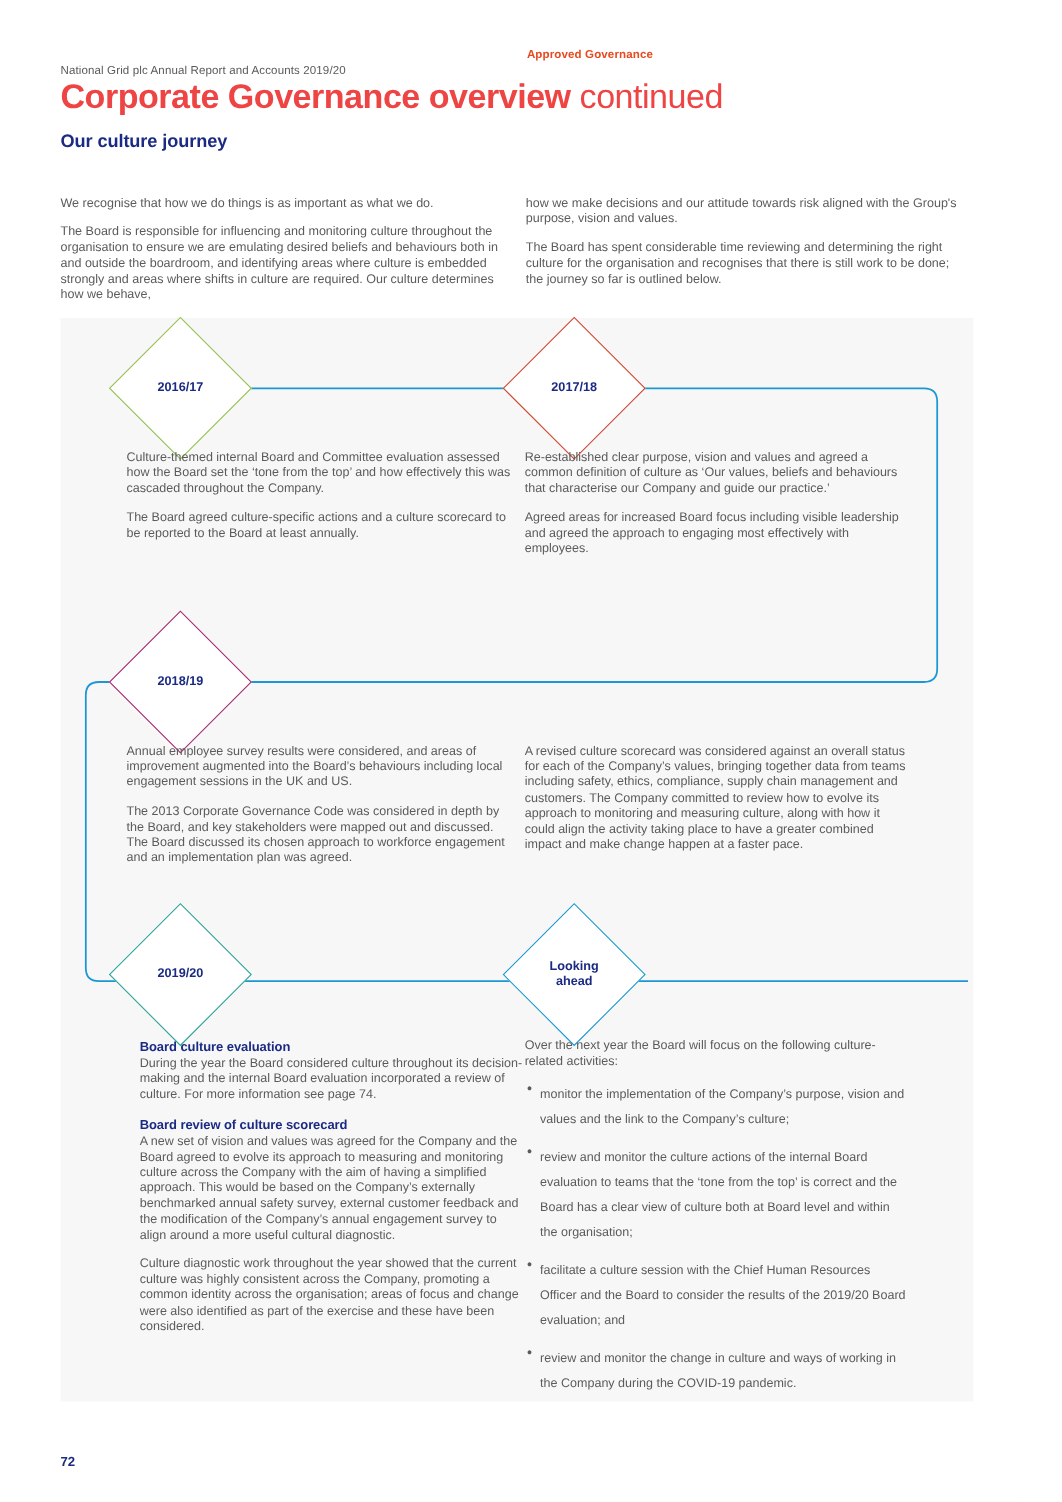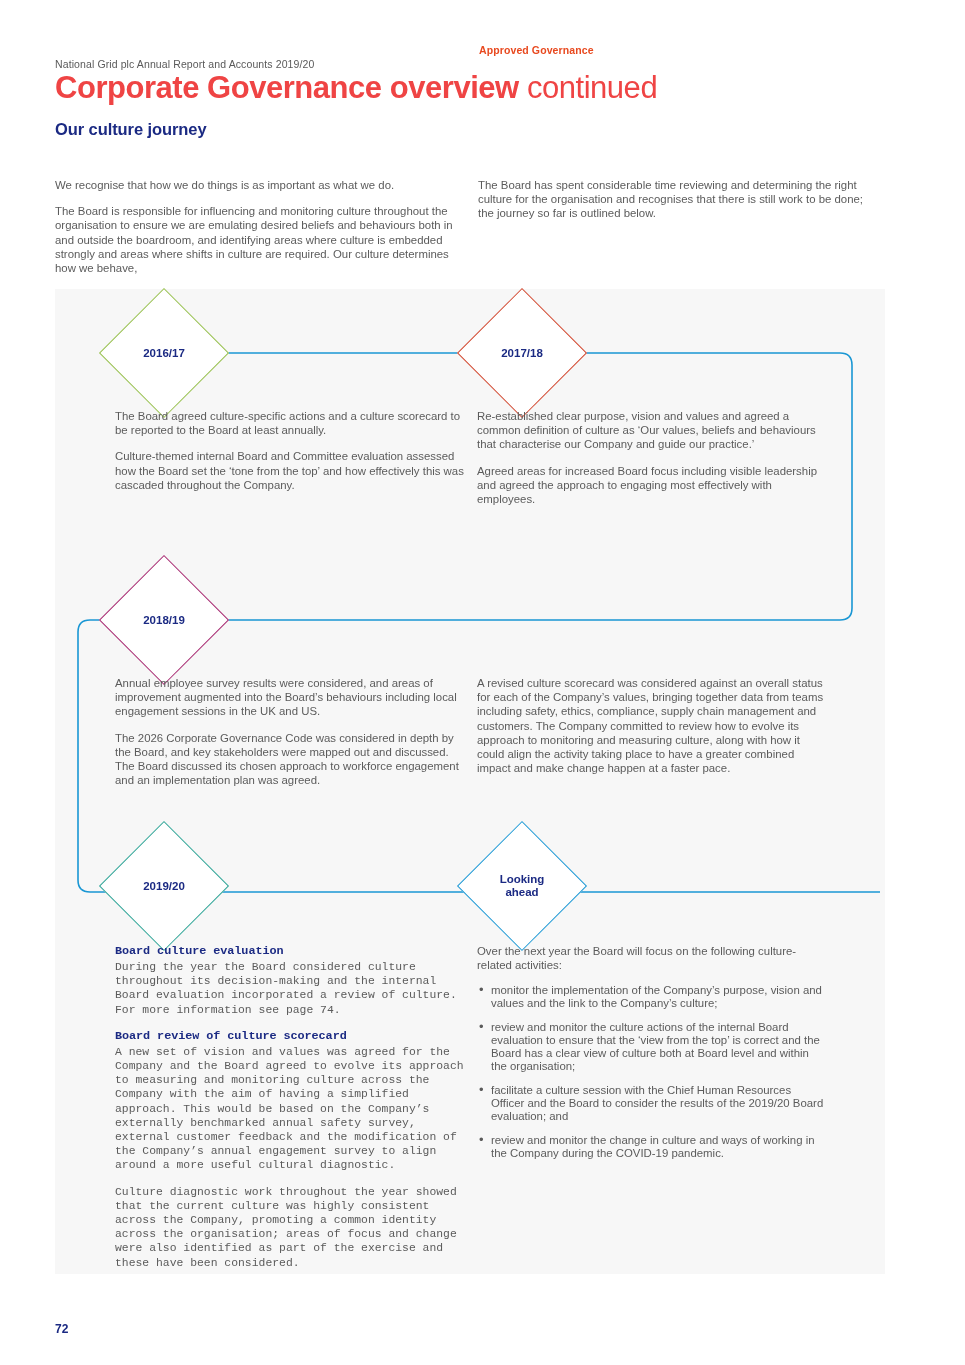--- a/index.html
+++ b/index.html
@@ -75,27 +75,27 @@
   .blk p{ font-size:11.4px; line-height:14.2px; color:#5b5b5b; margin-bottom:12px; }
   .blk h4{
     font-size:11.8px; font-weight:bold; color:#1b2a83;
     margin-bottom:2px; letter-spacing:-0.005em;
   }
 
   .b-2016{ left:115px; top:409px; width:350px; }
   .b-2017{ left:477px; top:409px; width:350px; }
   .b-2018l{ left:115px; top:676px; width:355px; }
   .b-2018r{ left:477px; top:676px; width:348px; }
-  .b-2019{ left:115px; top:944px; width:350px;font-family:Liberation Mono, monospace; }
+  .b-2019{ left:127px; top:944px; width:350px; }
   .b-look{ left:477px; top:944px; width:348px; }
 
   ul.bullets{ list-style:none; margin-top:2px; }
   ul.bullets li{
     position:relative; padding-left:14px;
-    font-size:11.4px; line-height:13px; color:#5b5b5b; margin-bottom:11px;
+    font-size:11.4px; line-height:23px; color:#5b5b5b; margin-bottom:11px;
   }
   ul.bullets li::before{
     content:"\2022"; position:absolute; left:2px; top:-1px;
     color:#5b5b5b; font-size:13px; line-height:14.2px;
   }
 
   
   .folio{
     position:absolute; left:55px; top:1322px;
     font-size:12px; font-weight:bold; color:#1b2a83;text-align:center;
@@ -113,20 +113,21 @@
   <span class="b">Corporate Governance overview</span><span class="n"> continued</span>
 </h1>
 
 <h2 class="subtitle">Our culture journey</h2>
 
 <div class="intro-l">
   <p>We recognise that how we do things is as important as what we do.</p>
   <p>The Board is responsible for influencing and monitoring culture throughout the organisation to ensure we are emulating desired beliefs and behaviours both in and outside the boardroom, and identifying areas where culture is embedded strongly and areas where shifts in culture are required. Our culture determines how we behave,</p>
 </div>
 <div class="intro-r">
+  <p>how we make decisions and our attitude towards risk aligned with the Group's purpose, vision and values.</p>
   <p>The Board has spent considerable time reviewing and determining the right culture for the organisation and recognises that there is still work to be done; the journey so far is outlined below.</p>
 </div>
 
 <div class="panel"></div>
 
 <svg class="connectors" viewBox="0 0 965 1365" width="965" height="1365" aria-hidden="true">
 
   <line x1="222" y1="353" x2="470" y2="353" stroke="#1a97d4" stroke-width="1.6"></line>
 
   <path d="M 580 353 L 840 353 Q 852 353 852 365 L 852 608 Q 852 620 840 620 L 222 620" fill="none" stroke="#1a97d4" stroke-width="1.6"></path>
@@ -150,49 +151,49 @@
   <span class="lbl">2018/19</span>
 </div>
 <div class="diamond d-2019" style="border-color: rgb(45, 164, 150);">
   <span class="lbl">2019/20</span>
 </div>
 <div class="diamond d-look" style="border-color: rgb(26, 151, 212);">
   <span class="lbl"><span>Looking</span><br><span>ahead</span></span>
 </div>
 
 <div class="blk b-2016">
+  <p>Culture-themed internal Board and Committee evaluation assessed how the Board set the ‘tone from the top’ and how effectively this was cascaded throughout the Company.</p>
   <p>The Board agreed culture-specific actions and a culture scorecard to be reported to the Board at least annually.</p>
-  <p>Culture-themed internal Board and Committee evaluation assessed how the Board set the ‘tone from the top’ and how effectively this was cascaded throughout the Company.</p>
 </div>
 
 <div class="blk b-2017">
   <p>Re-established clear purpose, vision and values and agreed a common definition of culture as ‘Our values, beliefs and behaviours that characterise our Company and guide our practice.’</p>
   <p>Agreed areas for increased Board focus including visible leadership and agreed the approach to engaging most effectively with employees.</p>
 </div>
 
 <div class="blk b-2018l">
   <p>Annual employee survey results were considered, and areas of improvement augmented into the Board’s behaviours including local engagement sessions in the UK and US.</p>
-  <p>The 2026 Corporate Governance Code was considered in depth by the Board, and key stakeholders were mapped out and discussed. The Board discussed its chosen approach to workforce engagement and an implementation plan was agreed.</p>
+  <p>The 2013 Corporate Governance Code was considered in depth by the Board, and key stakeholders were mapped out and discussed. The Board discussed its chosen approach to workforce engagement and an implementation plan was agreed.</p>
 </div>
 
 <div class="blk b-2018r">
   <p>A revised culture scorecard was considered against an overall status for each of the Company’s values, bringing together data from teams including safety, ethics, compliance, supply chain management and customers. The Company committed to review how to evolve its approach to monitoring and measuring culture, along with how it could align the activity taking place to have a greater combined impact and make change happen at a faster pace.</p>
 </div>
 
 <div class="blk b-2019">
   <h4>Board culture evaluation</h4>
   <p>During the year the Board considered culture throughout its decision-making and the internal Board evaluation incorporated a review of culture. For more information see page 74.</p>
   <h4>Board review of culture scorecard</h4>
   <p>A new set of vision and values was agreed for the Company and the Board agreed to evolve its approach to measuring and monitoring culture across the Company with the aim of having a simplified approach. This would be based on the Company’s externally benchmarked annual safety survey, external customer feedback and the modification of the Company’s annual engagement survey to align around a more useful cultural diagnostic.</p>
   <p>Culture diagnostic work throughout the year showed that the current culture was highly consistent across the Company, promoting a common identity across the organisation; areas of focus and change were also identified as part of the exercise and these have been considered.</p>
 </div>
 
 <div class="blk b-look">
   <p>Over the next year the Board will focus on the following culture-related activities:</p>
   <ul class="bullets">
     <li>monitor the implementation of the Company’s purpose, vision and values and the link to the Company’s culture;</li>
-    <li>review and monitor the culture actions of the internal Board evaluation to ensure that the ‘view from the top’ is correct and the Board has a clear view of culture both at Board level and within the organisation;</li>
+    <li>review and monitor the culture actions of the internal Board evaluation to teams that the ‘tone from the top’ is correct and the Board has a clear view of culture both at Board level and within the organisation;</li>
     <li>facilitate a culture session with the Chief Human Resources Officer and the Board to consider the results of the 2019/20 Board evaluation; and</li>
     <li>review and monitor the change in culture and ways of working in the Company during the COVID-19 pandemic.</li>
   </ul>
 </div>
 
 <div class="folio">72</div>
 
 </body></html>

